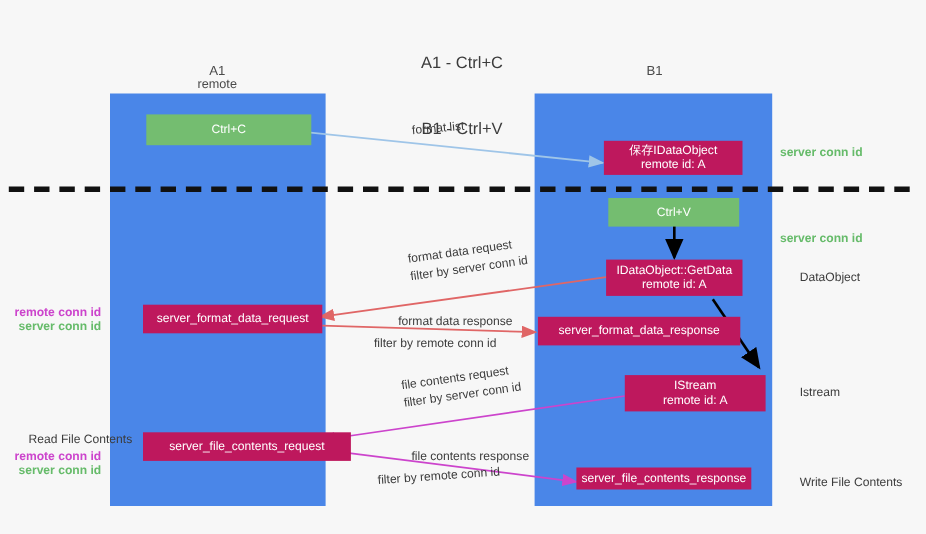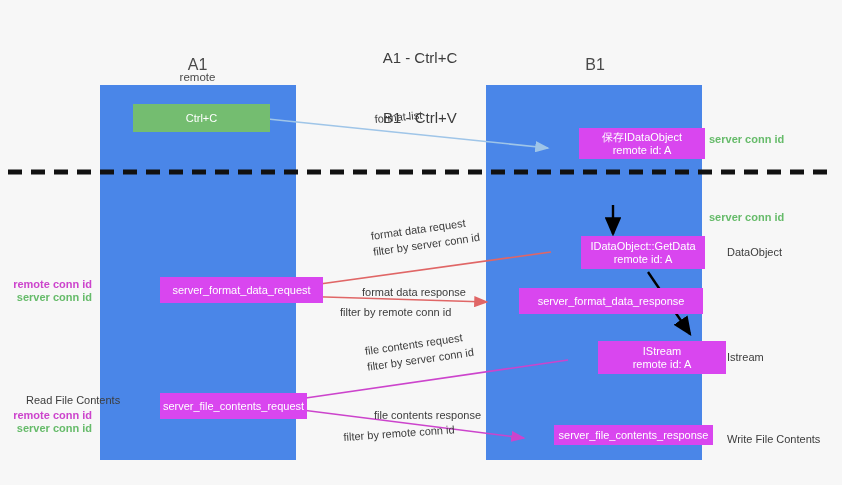--- a/index.html
+++ b/index.html
@@ -18,35 +18,35 @@
     left:0;top:8px;width:840px;
     text-align:center;
     font-size:15px;color:#3c3c3c;line-height:20px;
     white-space:pre;
   }
 
   
   .lane-head{
     text-align:center;font-size:11.5px;color:#4a4a4a;line-height:13px;
   }
-  .lane-head .big{font-size:16px;}
+  .lane-head .big{font-size:12px;}
 
   
   .lane{background:#4a86e8;}
 
   
   .box{
     display:flex;align-items:center;justify-content:center;
     flex-direction:column;
     color:#ffffff;font-size:11px;line-height:13px;
     text-align:center;box-sizing:border-box;
     padding:2px 4px;
   }
   .box.green{background:#6aa84f;background:#74bd70;}
-  .box.orange{background:#d946ef;margin-left:30px;}
+  .box.orange{background:#be185d;}
 
   
   .lbl{font-size:11px;color:#3c3c3c;line-height:14px;white-space:nowrap;}
   .lbl.green{color:#66bb6a;font-weight:bold;}
   .lbl.plain{color:#3c3c3c;margin-left:18px;}
   .lbl-rot{transform-origin:left top;}
 
   .conn-pair{font-size:11px;line-height:13px;white-space:nowrap;font-weight:bold;text-align:right;}
   .conn-pair .m{color:#cc44cc;}
   .conn-pair .g{color:#66bb6a;}
@@ -100,37 +100,40 @@
 
     <line x1="551" y1="252" x2="291" y2="288" stroke="#e06666" stroke-width="1.6" marker-end="url(#ah-red)"></line>
 
     <line x1="293" y1="296" x2="487" y2="302" stroke="#e06666" stroke-width="1.6" marker-end="url(#ah-red)"></line>
 
     <line x1="568" y1="360" x2="292" y2="400" stroke="#cc44cc" stroke-width="1.6" marker-end="url(#ah-mag)"></line>
 
     <line x1="294" y1="409" x2="524" y2="438" stroke="#cc44cc" stroke-width="1.6" marker-end="url(#ah-mag)"></line>
   </svg>
 
-  <div class="abs box green" style="left:133px;top:104px;width:137px;height:28px;">
+  <div class="abs box green" style="left:133px;top:104px;width:150px;height:28px;">
     <div>Ctrl+C</div>
   </div>
 
   <div class="abs box orange" style="left:130px;top:277px;width:163px;height:26px;">
     <div>server_format_data_request</div>
   </div>
 
-  <div class="abs box orange" style="left:130px;top:393px;width:147px;height:26px;">
+  <div class="abs box orange" style="left:130px;top:393px;width:189px;height:26px;">
     <div>server_file_contents_request</div>
   </div>
 
   <div class="abs box orange" style="left:549px;top:128px;width:126px;height:31px;">
     <div>保存IDataObject</div>
     <div>remote id: A</div>
   </div>
 
+  <div class="abs box green" style="left:553px;top:180px;width:119px;height:26px;">
+    <div>Ctrl+V</div>
+  </div>
 
   <div class="abs box orange" style="left:551px;top:236px;width:124px;height:33px;">
     <div>IDataObject::GetData</div>
     <div>remote id: A</div>
   </div>
 
   <div class="abs box orange" style="left:489px;top:288px;width:184px;height:26px;">
     <div>server_format_data_response</div>
   </div>
 

